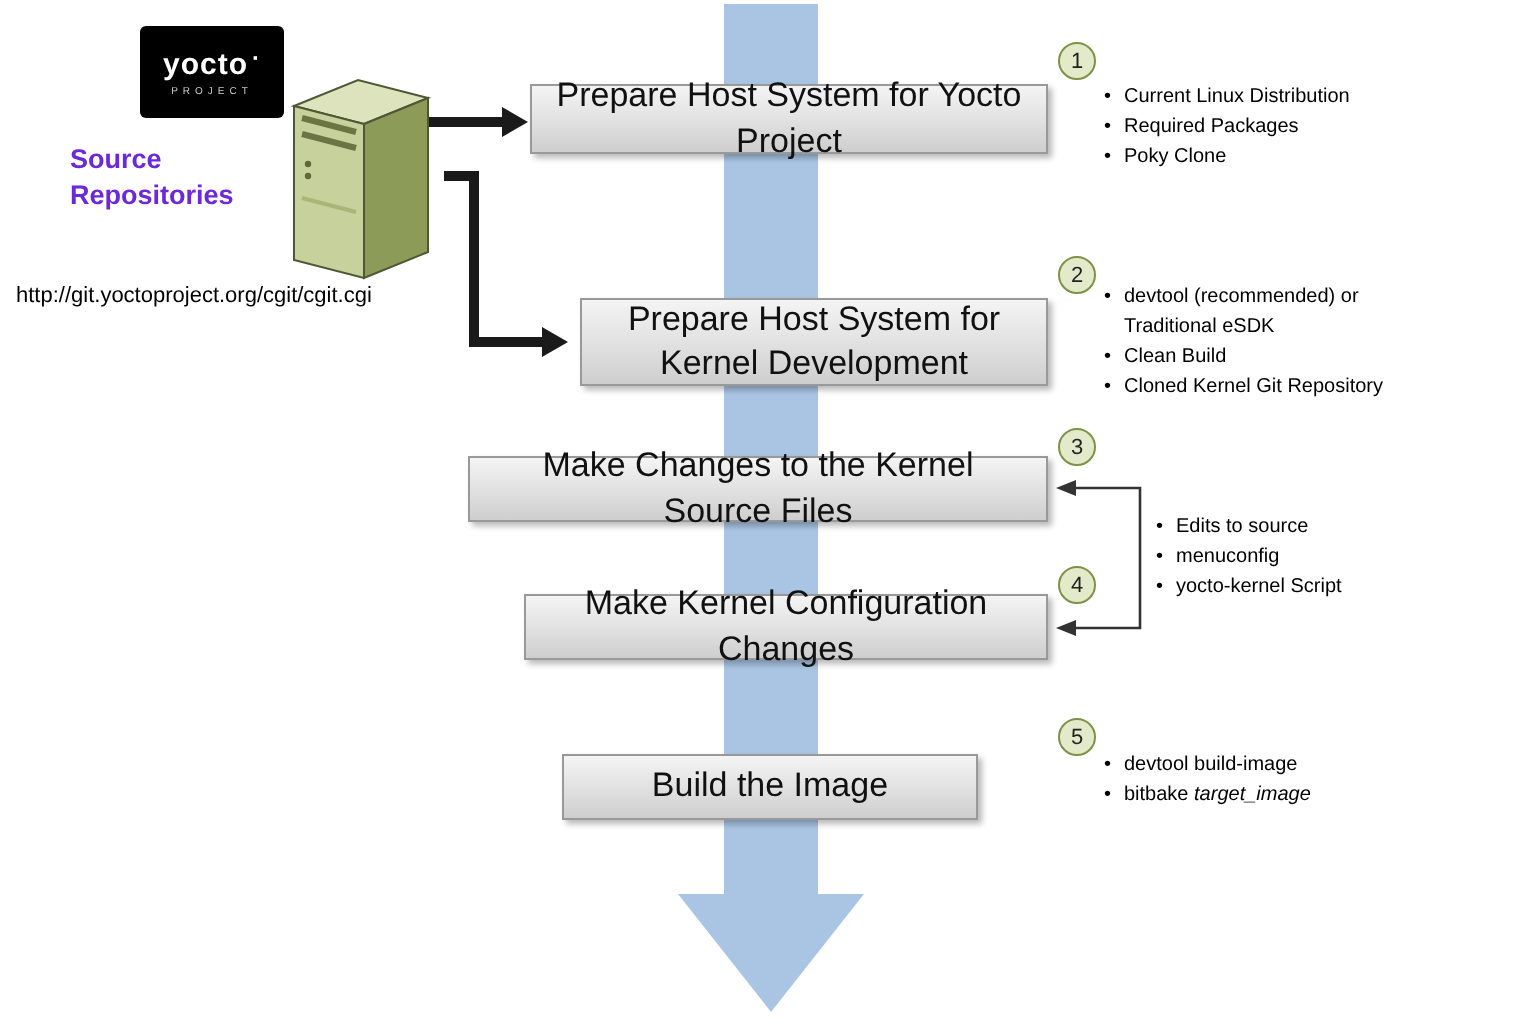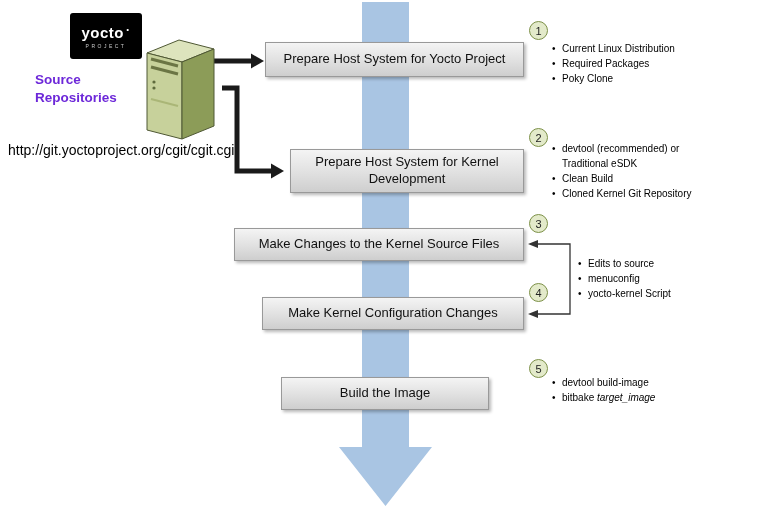--- a/index.html
+++ b/index.html
@@ -10,27 +10,27 @@
   
   .logo{position:absolute;left:70px;top:13px;width:72px;height:46px;background:#000;
         border-radius:3px;color:#fff;display:flex;flex-direction:column;
         align-items:center;justify-content:center;z-index:3;}
   .logo-brand{font-size:15px;font-weight:bold;letter-spacing:.5px;line-height:1;}
   .logo-dot{font-size:12px;vertical-align:4px;margin-left:2px;}
   .logo-sub{font-size:5px;letter-spacing:2.5px;color:#c9c9c9;margin-top:3px;}
 
   .src-title{position:absolute;left:35px;top:71px;width:108px;font-size:13.5px;
              font-weight:bold;color:#6d28d9;line-height:1.3;z-index:3;}
-  .src-url{position:absolute;left:8px;top:142px;font-size:14px;color:#000;z-index:3;}
+  .src-url{position:absolute;left:8px;top:142px;font-size:11px;color:#000;z-index:3;}
 
   
   .step-box{position:absolute;display:flex;align-items:center;justify-content:center;
             text-align:center;background:linear-gradient(180deg,#f4f4f4 0%,#e0e0e0 55%,#cecece 100%);
             border:1px solid #999;box-shadow:2px 2px 3px rgba(0,0,0,.28);
-            font-size:13px;color:#111;padding:0 12px;box-sizing:border-box;
+            font-size:17px;color:#111;padding:0 12px;box-sizing:border-box;
             line-height:1.3;z-index:2;}
   #box1{left:265px;top:42px;width:259px;height:35px;}
   #box2{left:290px;top:149px;width:234px;height:44px;}
   #box3{left:234px;top:228px;width:290px;height:33px;}
   #box4{left:262px;top:297px;width:262px;height:33px;}
   #box5{left:281px;top:377px;width:208px;height:33px;}
 
   
   .badge{position:absolute;width:19px;height:19px;border-radius:50%;background:#e3eaca;
          border:1px solid #7d9148;font-size:11px;color:#222;display:flex;

